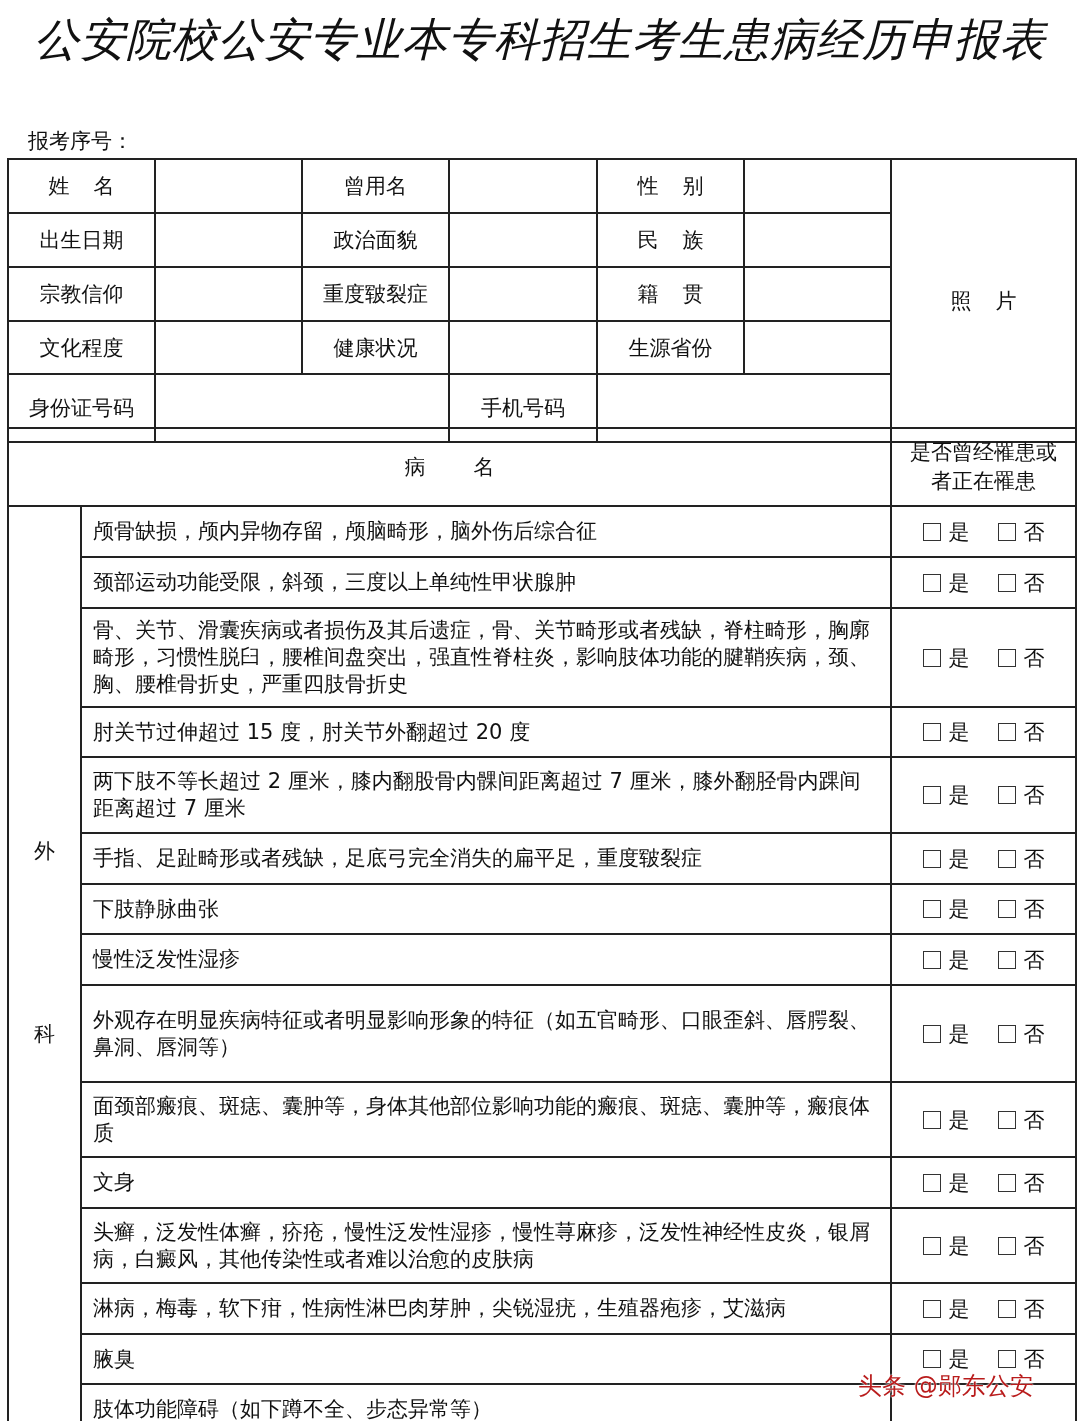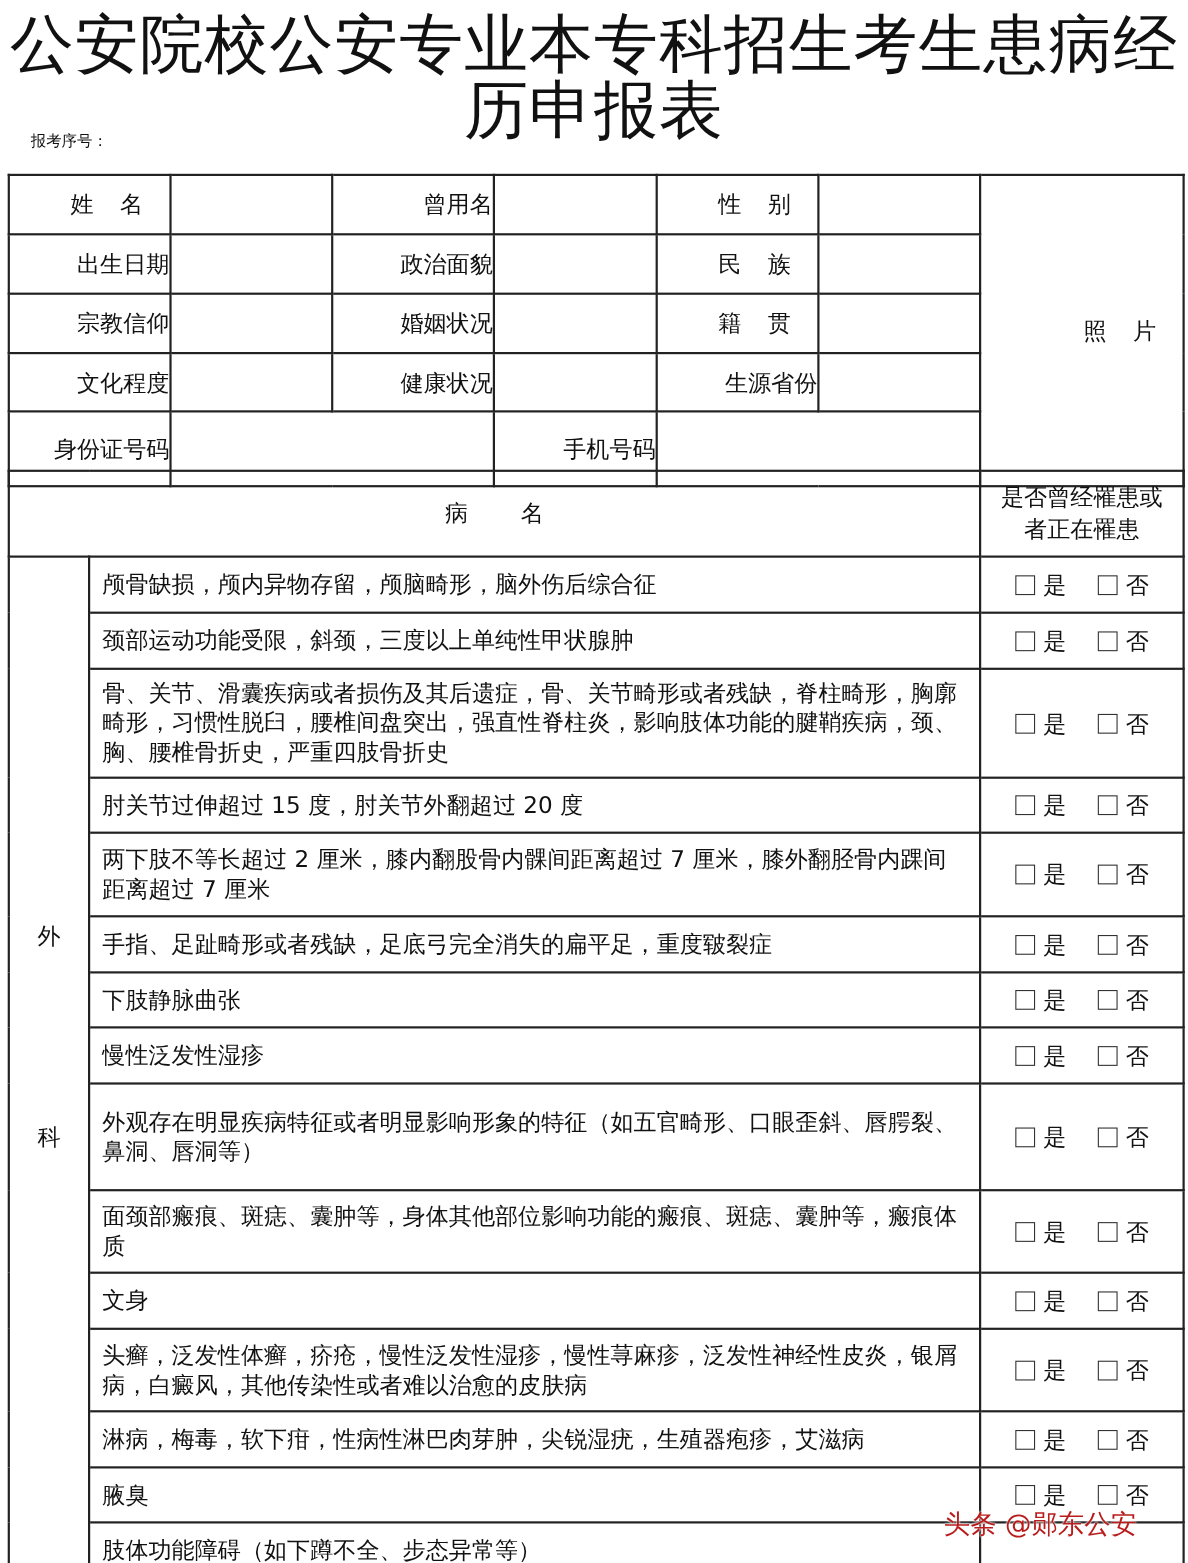--- a/index.html
+++ b/index.html
@@ -1,23 +1,23 @@
 <!DOCTYPE html>
 <html><head>
   <meta charset="utf-8">
   <style>
     html, body { margin: 0; padding: 0; background: #ffffff; }
     body { width: 1080px; height: 1421px; position: relative; overflow: hidden;
            font-family: "DejaVu Sans", "Liberation Sans", sans-serif; color: #111; }
     .title { position: absolute; left: 0; top: 10px; width: 1080px; text-align: center;
-             font-size: 58px; letter-spacing: 1px; line-height: 60px; }
-    .serial { position: absolute; left: 28px; top: 114px; font-size: 14px; line-height: 30px; }
+             font-size: 45px; letter-spacing: 1px; line-height: 60px; font-style: italic; }
+    .serial { position: absolute; left: 28px; top: 126px; font-size: 21px; line-height: 30px; }
     table { border-collapse: collapse; position: absolute; left: 7px; table-layout: fixed; }
     td { border: 2px solid #222; padding: 0; font-size: 21px; vertical-align: middle; }
-    .info td { text-align: right; }
+    .info td { text-align: center; }
     .spaced { letter-spacing: 24px; padding-left: 24px; }
     .disease td.name { text-align: left; padding: 4px 10px 4px 11px; line-height: 27px; }
     .disease td.cat { text-align: center; }
     .opt { text-align: center; white-space: nowrap; border-radius: 23px; }
     .box { display: inline-block; width: 16px; height: 16px; border: 1.5px solid #333; vertical-align: -2px; margin-right: 8px; }
     .opt-label { margin-right: 28px; }
     .opt-label.last { margin-right: 0; }
     .watermark { position: absolute; left: 858px; top: 1370px; font-size: 24px; color: #b91c1c;
                  text-shadow: 0 0 2px #fff, 0 0 2px #fff; }
   </style>
@@ -51,21 +51,21 @@
     <td>出生日期</td>
     <td></td>
     <td>政治面貌</td>
     <td></td>
     <td><span class="spaced">民族</span></td>
     <td></td>
   </tr>
   <tr style="height:54px">
     <td>宗教信仰</td>
     <td></td>
-    <td>婚姻状况</td>
+    <td>重度皲裂症</td>
     <td></td>
     <td><span class="spaced">籍贯</span></td>
     <td></td>
   </tr>
   <tr style="height:53px">
     <td>文化程度</td>
     <td></td>
     <td>健康状况</td>
     <td></td>
     <td>生源省份</td>

